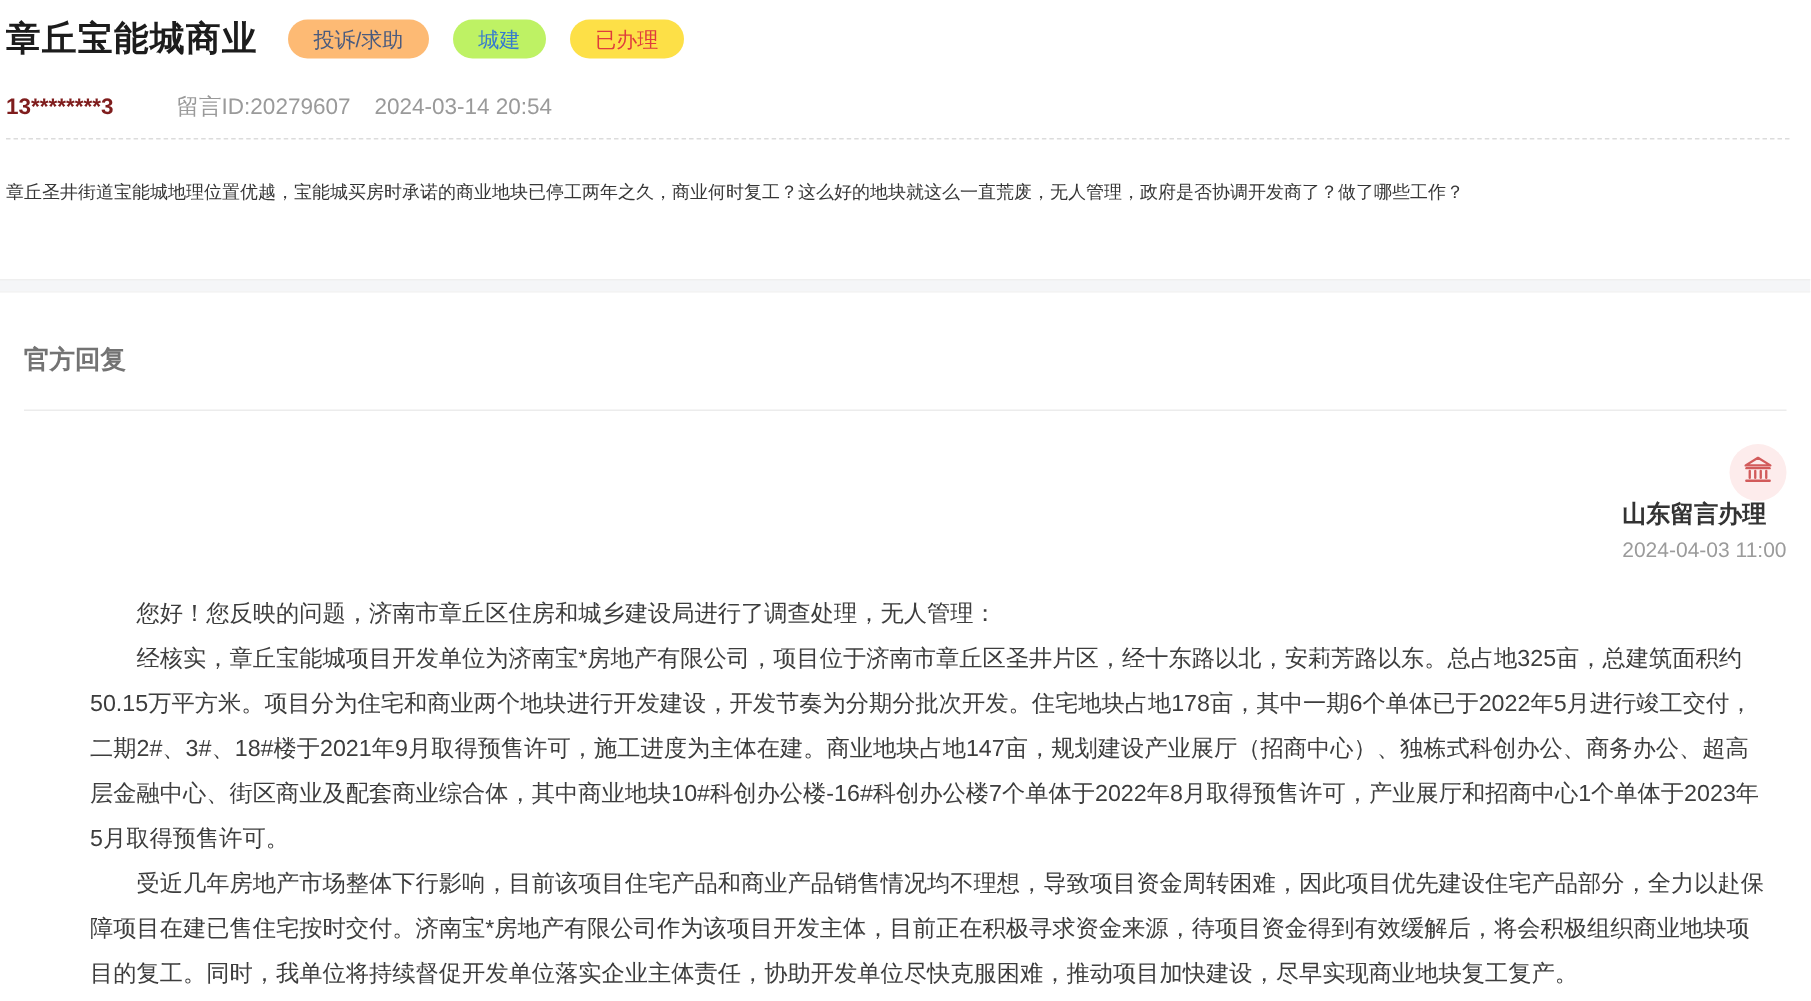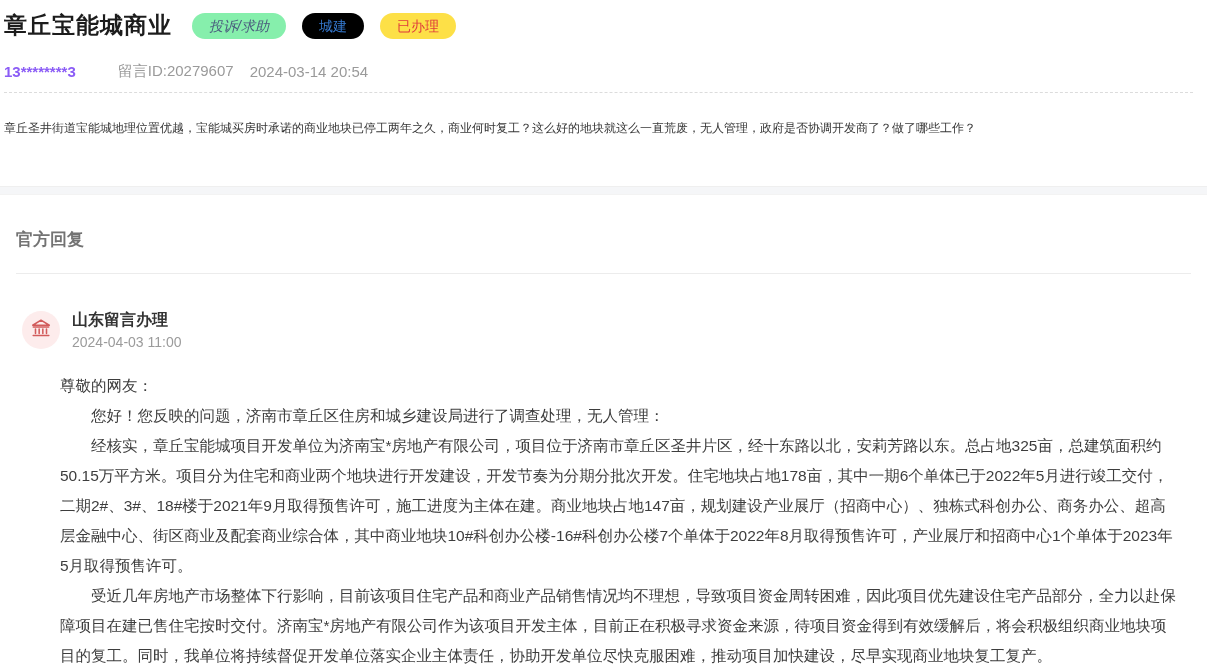--- a/index.html
+++ b/index.html
@@ -24,21 +24,21 @@
     padding: 4px 17px;
     border-radius: 15px;
     line-height: 18px;
     cursor: pointer;
   }
   .meta-row {
     margin-top: 21px;
     display: flex; align-items: center;
     font-size: 15px; color: #9a9a9a;
   }
-  .author { font-weight: 700; color: #8b5cf6; }
+  .author { font-weight: 700; color: #7f1d1d; }
   .msg-id { margin-left: 42px; }
   .msg-time { margin-left: 16px; }
   .dashed-divider {
     margin-top: 11px;
     border-bottom: 1px dashed #dcdcdc;
   }
   .question-text {
     margin-top: 19px;
     font-size: 12px;
     line-height: 33px;
@@ -57,22 +57,22 @@
   .reply-section { padding: 0 16px; position: relative; }
   .reply-title {
     margin-top: 33px;
     font-size: 17px; font-weight: 700; color: #737373;
   }
   .reply-title-divider {
     margin-top: 22px;
     border-bottom: 1px solid #ececec;
   }
   .reply-header {
-    margin-top: 36px;
-    display: flex; align-items: center;
+    margin-top: 22px;
+    display: flex; align-items: flex-end; flex-direction: column;
   }
   .avatar {
     width: 38px; height: 38px; border-radius: 50%;
     background: #fdecec;
     display: flex; align-items: center; justify-content: center;
     flex: none;
     margin-left: 6px;
   }
   .agency-block { margin-left: 12px; }
   .agency-name { font-size: 16px; font-weight: 700; color: #333; line-height: 20px; }
@@ -86,22 +86,22 @@
   .reply-body p { text-indent: 2em; }
   .reply-body p.no-indent { text-indent: 0; }
 </style>
 </head>
 <body>
 
 <div class="question-section">
   <div class="title-row">
     <h1 class="page-title">章丘宝能城商业</h1>
     <div class="tag-list">
-      <span class="tag" style="background: #86efac; color: rgb(74, 91, 126); font-style: italic;">投诉/求助</span>
-      <span class="tag" style="background: #000000; color: rgb(53, 121, 208); text-align: center;">城建</span>
+      <span class="tag" style="background: #fdba74; color: rgb(74, 91, 126);">投诉/求助</span>
+      <span class="tag" style="background: #bef264; color: rgb(53, 121, 208); text-align: center;">城建</span>
       <span class="tag" style="background: #fde047; color: rgb(223, 60, 60);">已办理</span>
     </div>
   </div>
   <div class="meta-row">
     <span class="author">13********3</span>
     <span class="msg-id">留言ID:20279607</span>
     <span class="msg-time">2024-03-14 20:54</span>
   </div>
   <div class="dashed-divider"></div>
   <div class="question-text">章丘圣井街道宝能城地理位置优越，宝能城买房时承诺的商业地块已停工两年之久，商业何时复工？这么好的地块就这么一直荒废，无人管理，政府是否协调开发商了？做了哪些工作？</div>
@@ -127,20 +127,19 @@
         </svg>
       </span>
     </div>
     <div class="agency-block">
       <div class="agency-name">山东留言办理</div>
       <div class="reply-time">2024-04-03 11:00</div>
     </div>
   </div>
 
   <div class="reply-body">
-    <p class="no-indent">尊敬的网友：</p>
     <p>您好！您反映的问题，济南市章丘区住房和城乡建设局进行了调查处理，无人管理：</p>
     <p>经核实，章丘宝能城项目开发单位为济南宝*房地产有限公司，项目位于济南市章丘区圣井片区，经十东路以北，安莉芳路以东。总占地325亩，总建筑面积约50.15万平方米。项目分为住宅和商业两个地块进行开发建设，开发节奏为分期分批次开发。住宅地块占地178亩，其中一期6个单体已于2022年5月进行竣工交付，二期2#、3#、18#楼于2021年9月取得预售许可，施工进度为主体在建。商业地块占地147亩，规划建设产业展厅（招商中心）、独栋式科创办公、商务办公、超高层金融中心、街区商业及配套商业综合体，其中商业地块10#科创办公楼-16#科创办公楼7个单体于2022年8月取得预售许可，产业展厅和招商中心1个单体于2023年5月取得预售许可。</p>
     <p>受近几年房地产市场整体下行影响，目前该项目住宅产品和商业产品销售情况均不理想，导致项目资金周转困难，因此项目优先建设住宅产品部分，全力以赴保障项目在建已售住宅按时交付。济南宝*房地产有限公司作为该项目开发主体，目前正在积极寻求资金来源，待项目资金得到有效缓解后，将会积极组织商业地块项目的复工。同时，我单位将持续督促开发单位落实企业主体责任，协助开发单位尽快克服困难，推动项目加快建设，尽早实现商业地块复工复产。</p>
 
   </div>
 
 </div>
 
 </body></html>

